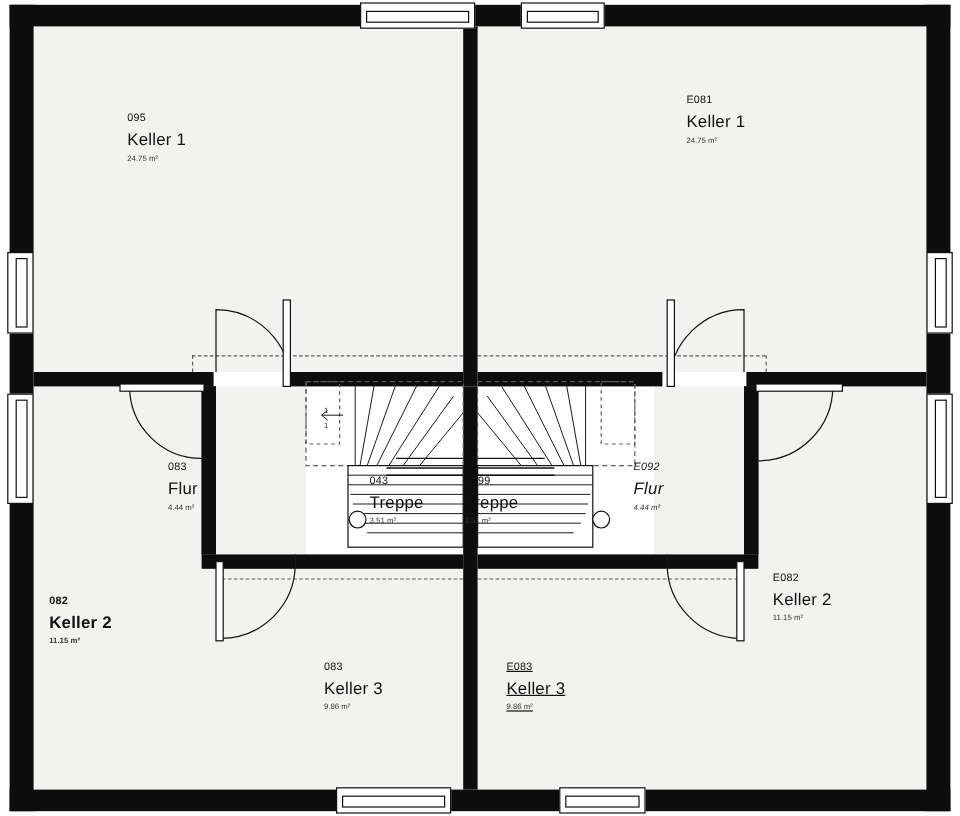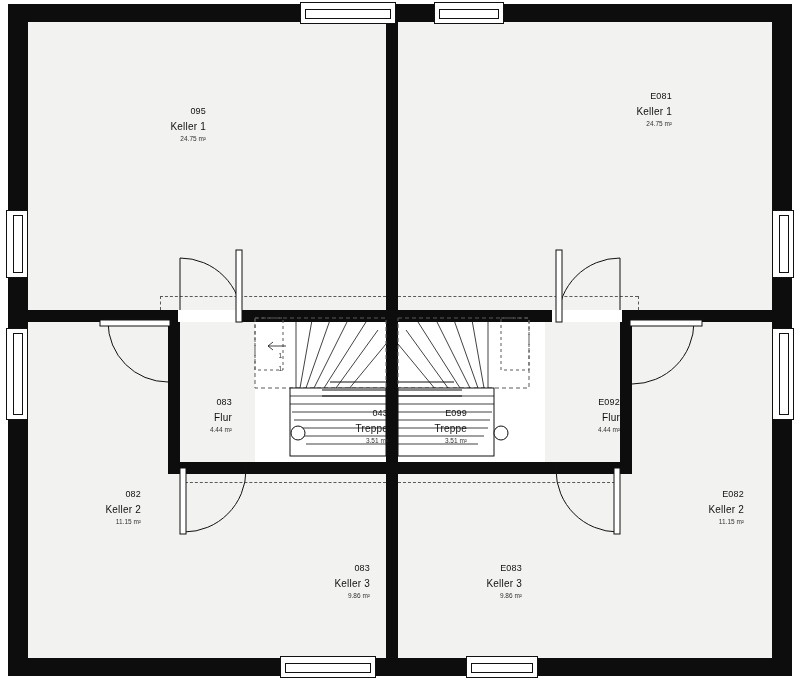--- a/index.html
+++ b/index.html
@@ -24,32 +24,31 @@
   .room-fill {
     position: absolute;
     background: #f2f2f0;
   }
   .white-fill {
     position: absolute;
     background: #ffffff;
   }
   .label {
     position: absolute;
-    text-align: right;
+    text-align: left;
     color: #111111;
     line-height: 1.55;
     white-space: nowrap;
-    margin-top: 13px;
   }
   .label .code {
     font-size: 9px;
     letter-spacing: .2px;
   }
   .label .name {
-    font-size: 10px;
+    font-size: 14px;
     letter-spacing: .2px;
   }
   .label .area {
     font-size: 6.5px;
     color: #333333;
   }
   .win {
     position: absolute;
     background: #ffffff;
     border: 1px solid #111111;
@@ -255,57 +254,57 @@
     <div class="name">Keller 1</div>
     <div class="area">24.75 m²</div>
   </div>
 
   <div class="label" style="left:140px; top:383px; width:92px;">
     <div class="code">083</div>
     <div class="name">Flur</div>
     <div class="area">4.44 m²</div>
   </div>
 
-  <div class="label" style="left:528px; top:383px; width:92px;">
+  <div class="label" style="left:528px; top:383px; width:92px;font-style:italic;">
     <div class="code">E092</div>
     <div class="name">Flur</div>
     <div class="area">4.44 m²</div>
   </div>
 
   <div class="label" style="left:308px; top:394px; width:80px;">
     <div class="code">043</div>
     <div class="name">Treppe</div>
     <div class="area">3.51 m²</div>
   </div>
 
   <div class="label" style="left:387px; top:394px; width:80px;">
     <div class="code">E099</div>
     <div class="name">Treppe</div>
     <div class="area">3.51 m²</div>
   </div>
 
-  <div class="label" style="left:41px; top:475px; width:100px;">
+  <div class="label" style="left:41px; top:494px; width:100px;font-weight:bold;">
     <div class="code">082</div>
     <div class="name">Keller 2</div>
     <div class="area">11.15 m²</div>
   </div>
 
   <div class="label" style="left:644px; top:475px; width:100px;">
     <div class="code">E082</div>
     <div class="name">Keller 2</div>
     <div class="area">11.15 m²</div>
   </div>
 
   <div class="label" style="left:270px; top:549px; width:100px;">
     <div class="code">083</div>
     <div class="name">Keller 3</div>
     <div class="area">9.86 m²</div>
   </div>
 
-  <div class="label" style="left:422px; top:549px; width:100px;">
+  <div class="label" style="left:422px; top:549px; width:100px;text-decoration:underline;">
     <div class="code">E083</div>
     <div class="name">Keller 3</div>
     <div class="area">9.86 m²</div>
   </div>
 
   <div class="label" style="left:270px; top:338px; width:12px;">
     <div class="area">1</div>
   </div>
   <div class="label" style="left:270px; top:351px; width:12px;">
     <div class="area">1</div>

